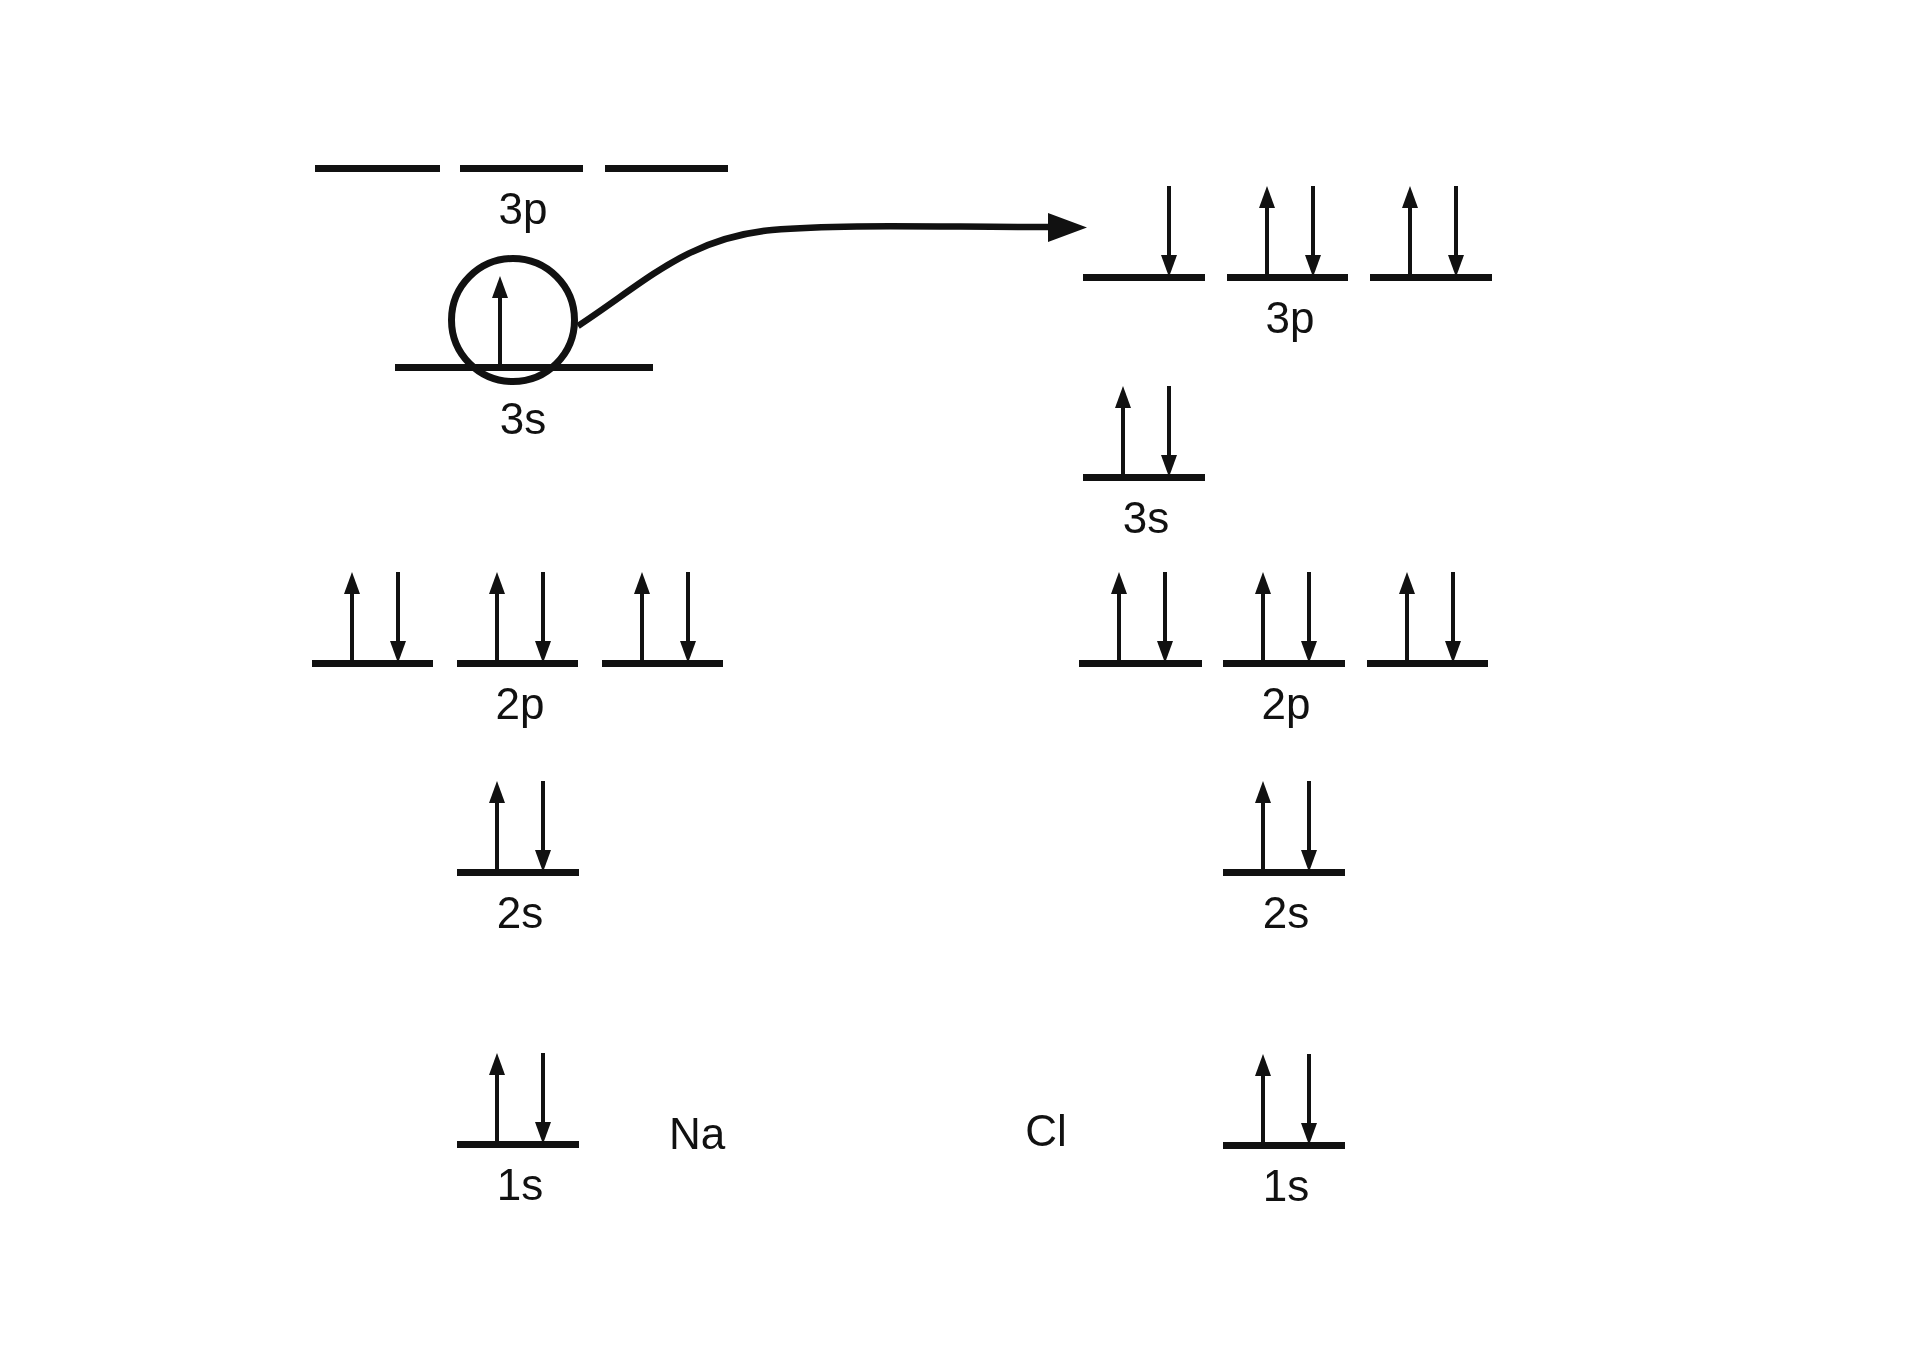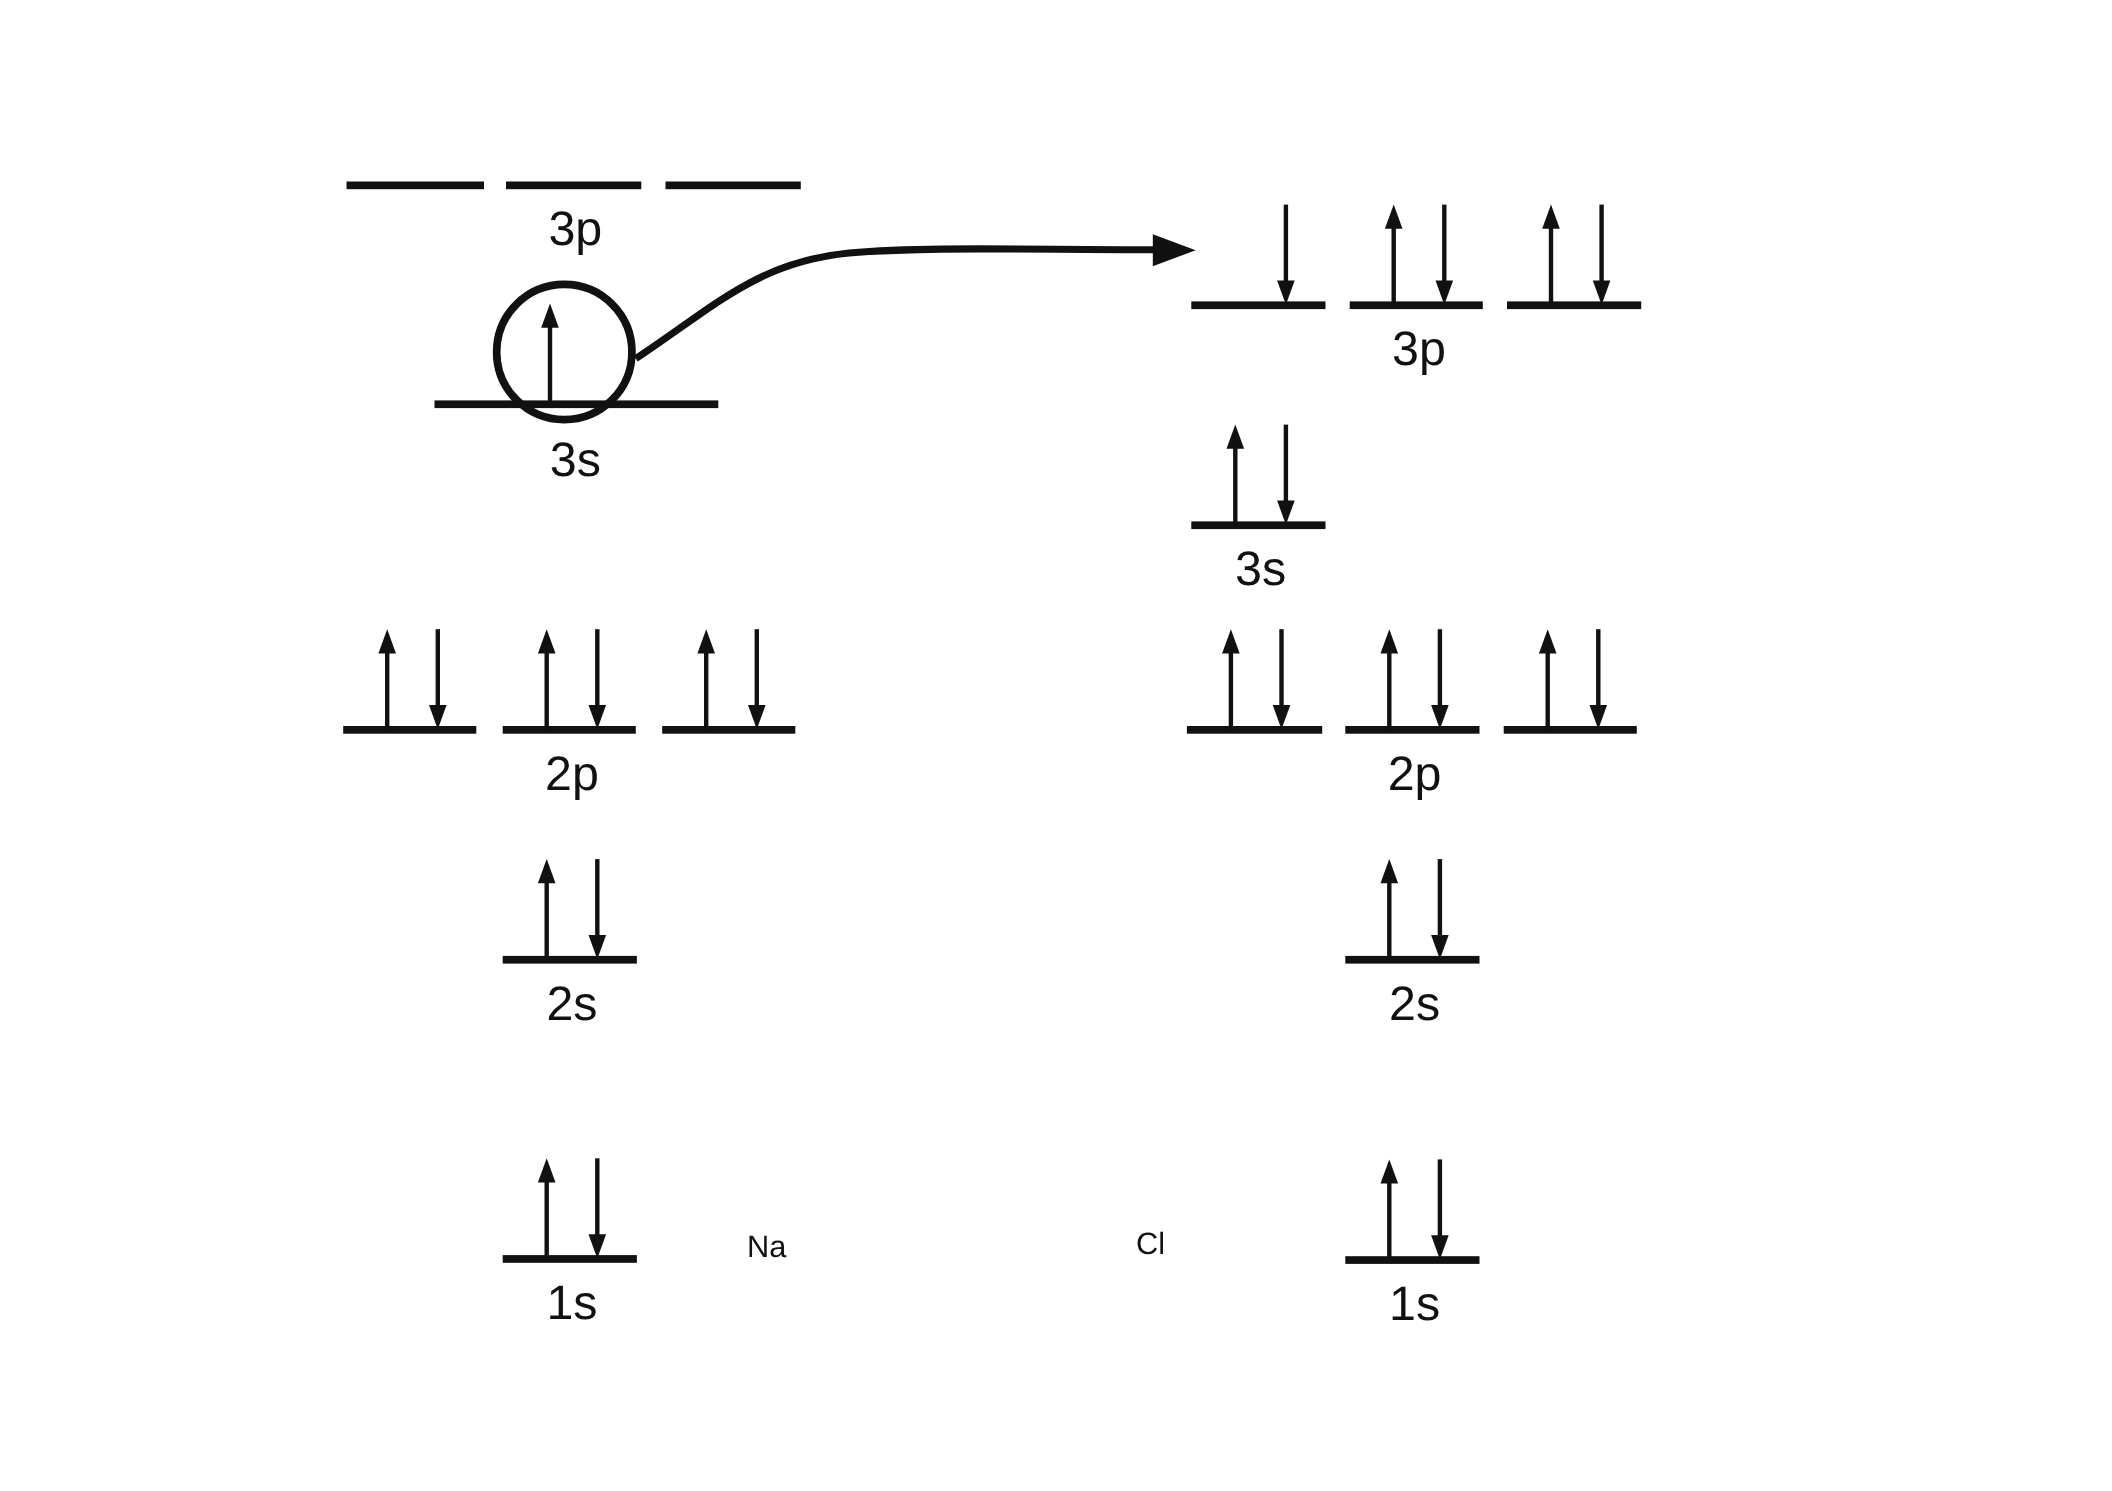--- a/index.html
+++ b/index.html
@@ -16,21 +16,21 @@
   .spin.up .stem{top:18px;height:73px;}
   .spin.up .head{top:0;border-bottom:22px solid var(--ink);}
   .spin.down .stem{top:0;height:73px;}
   .spin.down .head{bottom:0;border-top:22px solid var(--ink);}
   .orbital-label{
     position:absolute;transform:translateX(-50%);
     font-size:44px;line-height:1.0;color:var(--ink);white-space:nowrap;
   }
   .element-label{
     position:absolute;transform:translate(-50%,-50%);
-    font-size:28px;line-height:1.0;color:var(--ink);white-space:nowrap;
+    font-size:44px;line-height:1.0;color:var(--ink);white-space:nowrap;
   }
   .highlight-circle{
     position:absolute;left:448px;top:255px;width:130px;height:130px;
     border:7px solid var(--ink);border-radius:50%;box-sizing:border-box;
     background:transparent;
   }
   #transfer-arrow-svg{position:absolute;left:0;top:0;pointer-events:none;}
 </style>
 </head>
 <body>

